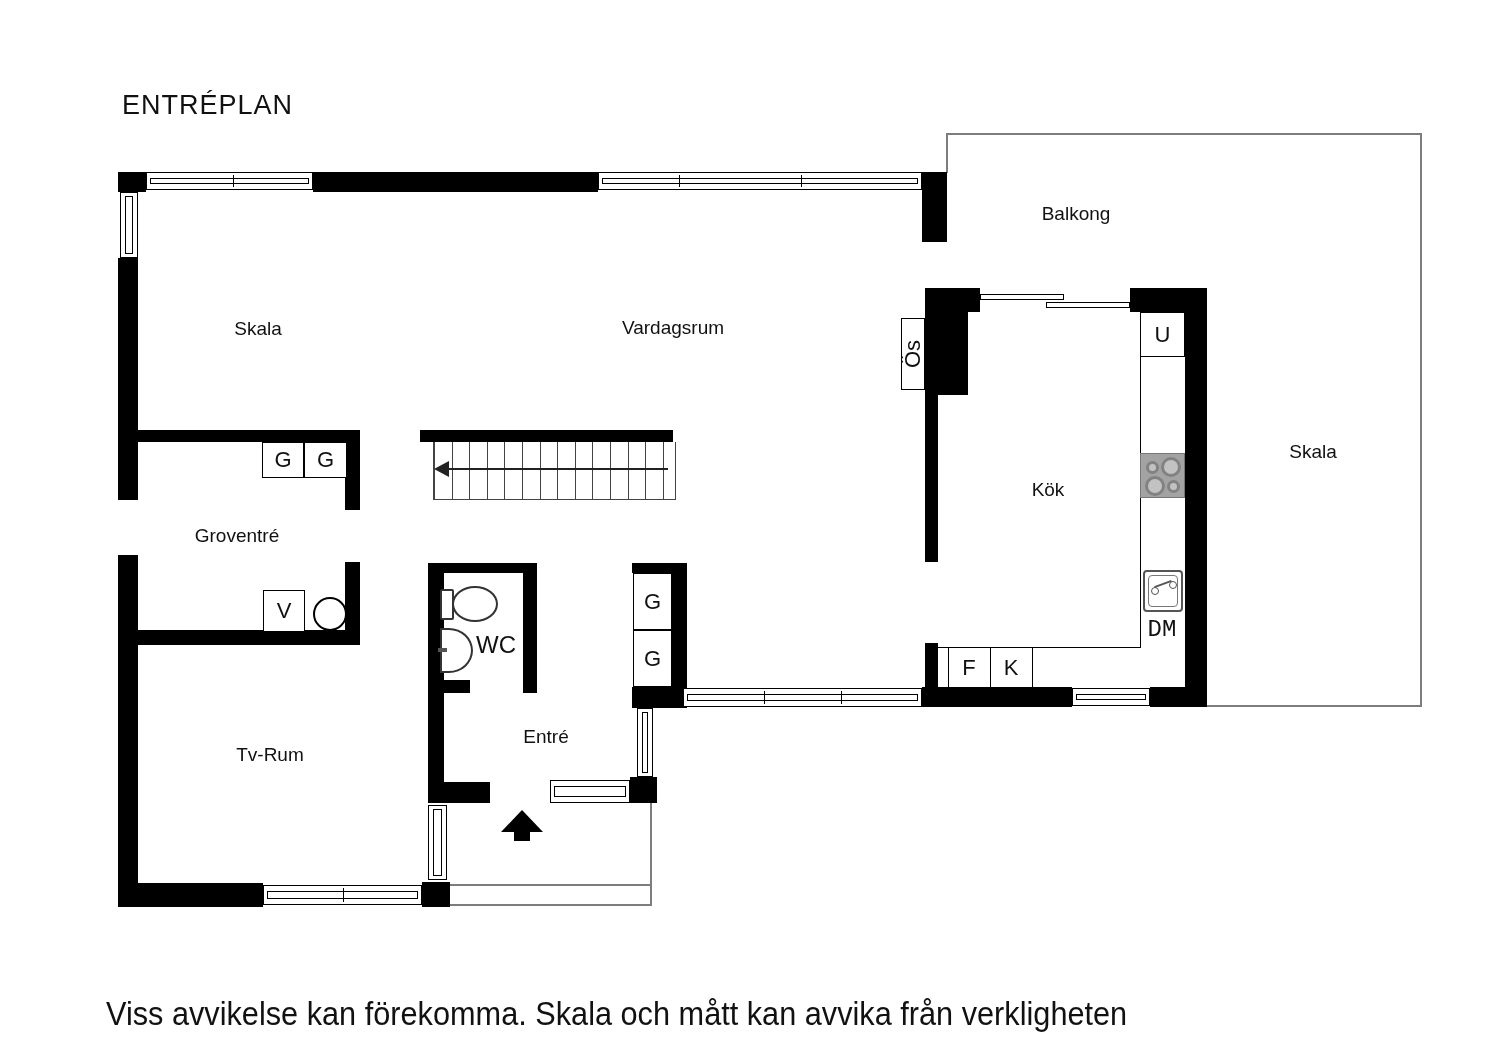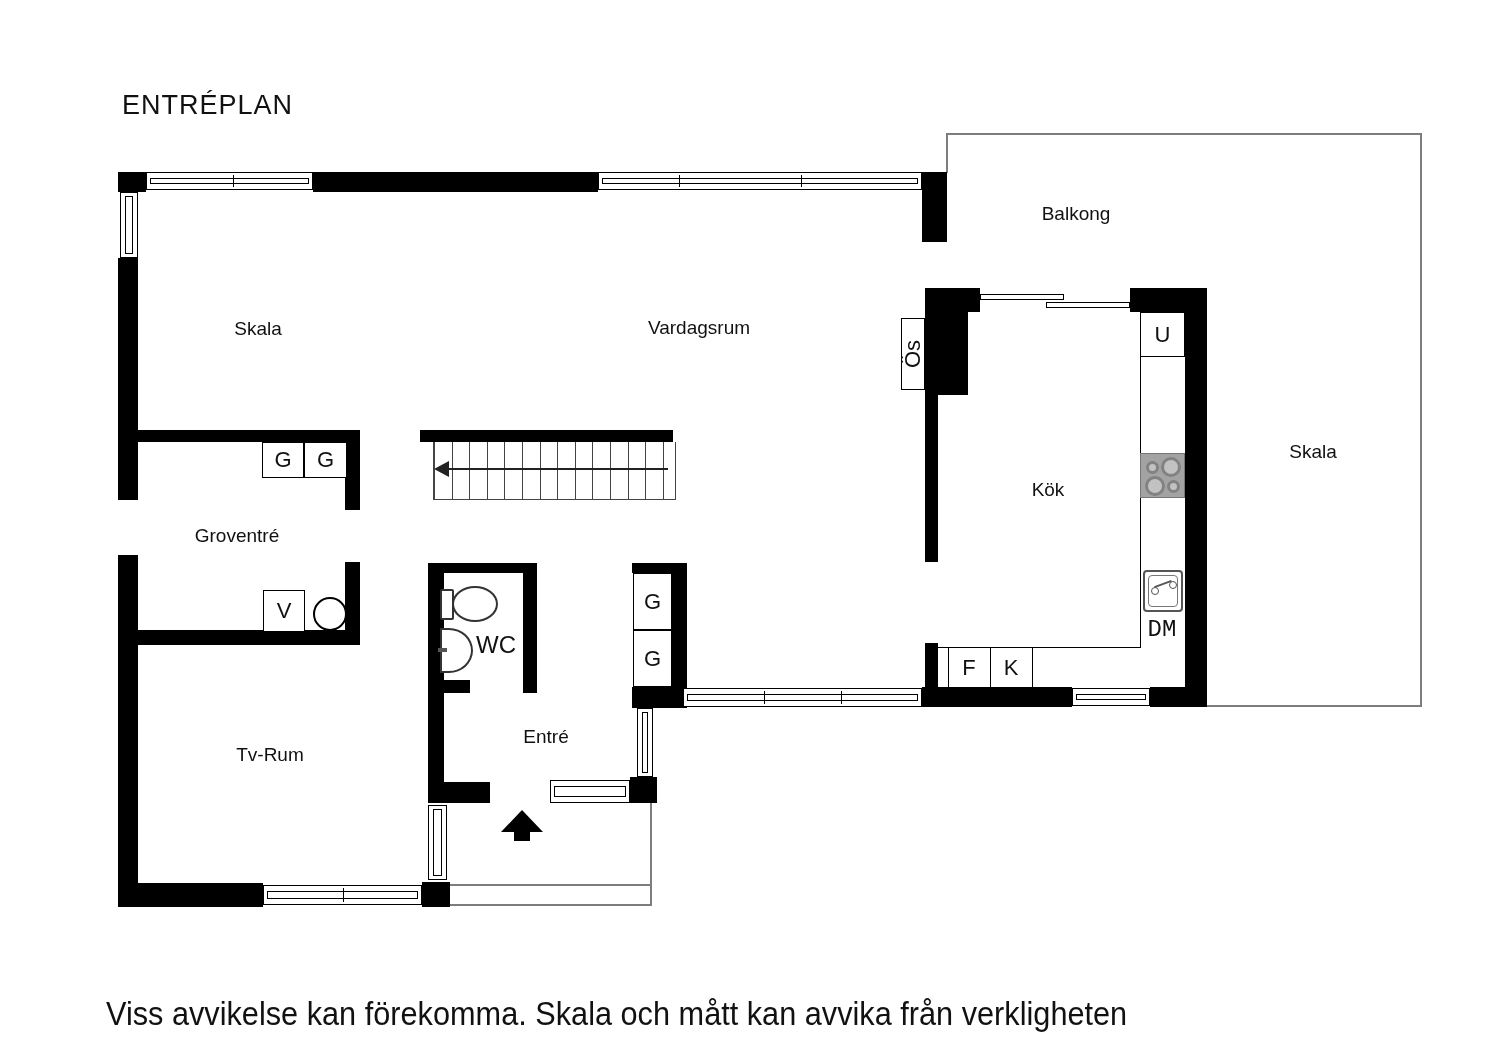--- a/index.html
+++ b/index.html
@@ -178,21 +178,21 @@
 
   <div class="toilet-tank" style="left:440px;top:589px;width:14px;height:31px;"></div>
   <div class="toilet-bowl" style="left:452px;top:586px;width:46px;height:36px;"></div>
   <div class="basin" style="left:440px;top:628px;width:33px;height:45px;"></div>
   <div class="tapline" style="left:438px;top:648px;width:9px;height:4px;"></div>
 
   <div class="entry-head" style="left:501px;top:810px;"></div>
   <div class="entry-stem" style="left:514px;top:831px;width:16px;height:10px;"></div>
 
   <div class="lbl" style="left:258px;top:329px;">Skala</div>
-  <div class="lbl" style="left:673px;top:328px;margin-left:26px;">Vardagsrum</div>
+  <div class="lbl" style="left:673px;top:328px;">Vardagsrum</div>
   <div class="lbl" style="left:1076px;top:214px;">Balkong</div>
   <div class="lbl" style="left:1313px;top:452px;">Skala</div>
   <div class="lbl" style="left:1048px;top:490px;">Kök</div>
   <div class="lbl" style="left:237px;top:536px;">Groventré</div>
   <div class="lbl" style="left:270px;top:755px;">Tv-Rum</div>
   <div class="lbl" style="left:546px;top:737px;">Entré</div>
   <div class="lbl big" style="left:496px;top:645px;">WC</div>
 
   <div class="lbl fix" style="left:969px;top:668px;">F</div>
   <div class="lbl fix" style="left:1011px;top:668px;">K</div>

